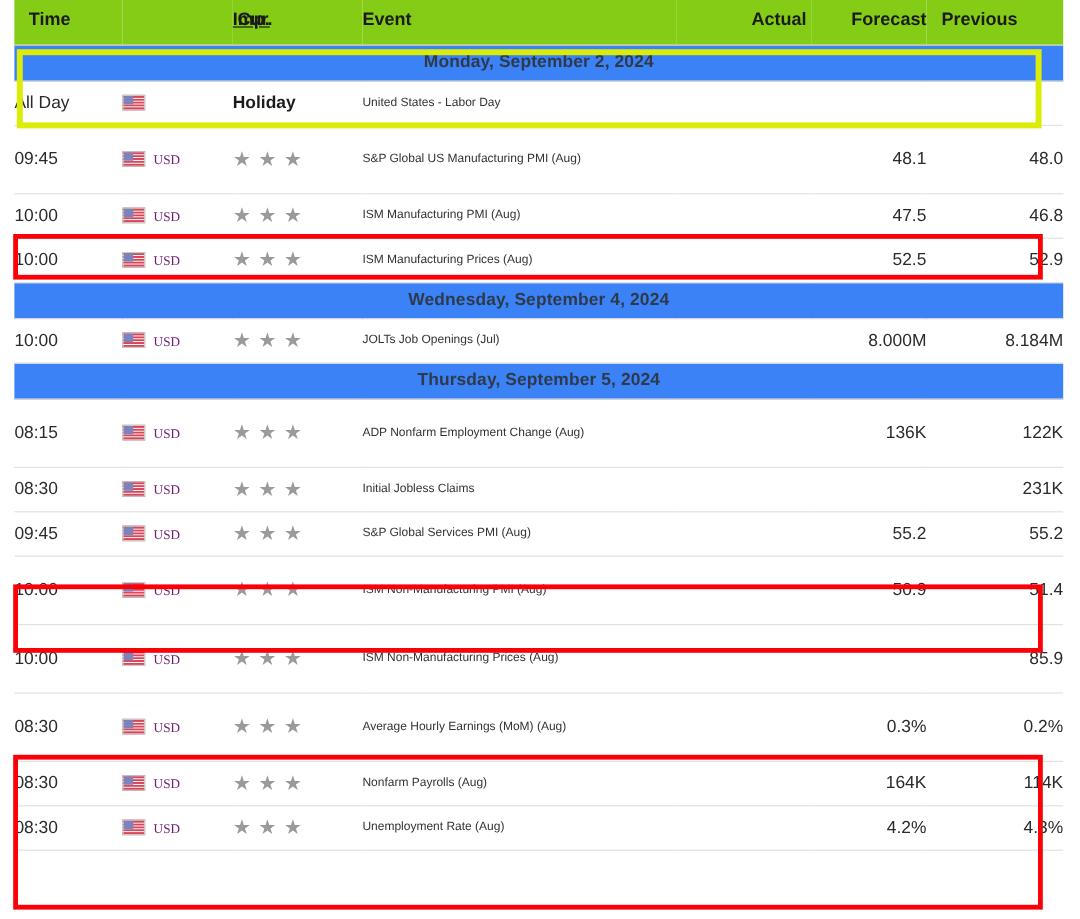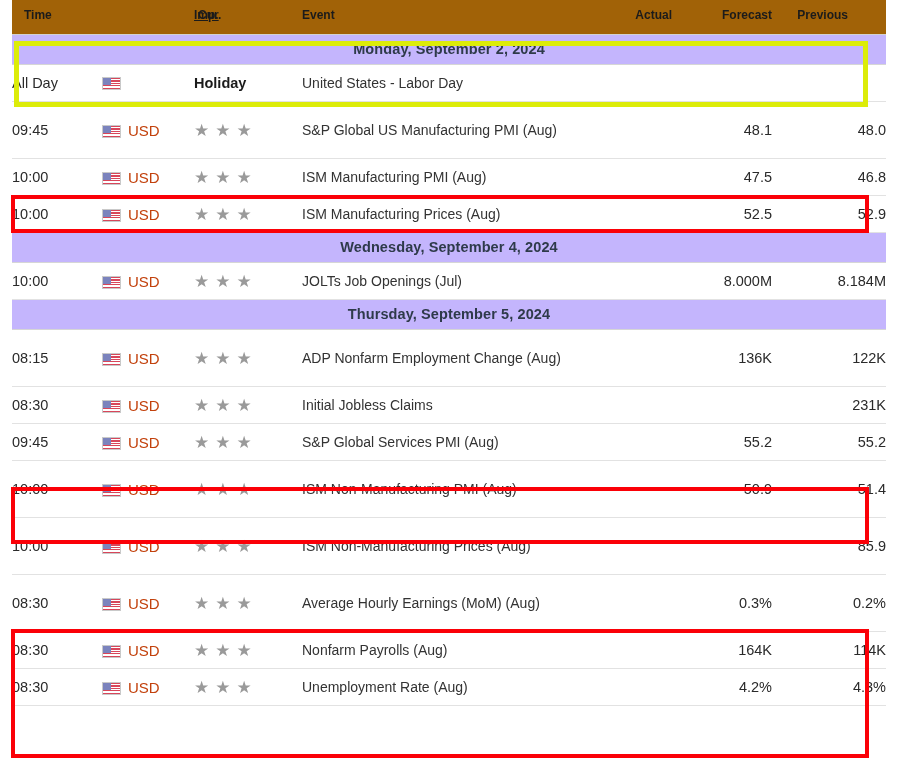--- a/index.html
+++ b/index.html
@@ -34,40 +34,40 @@
 
   table.calendar col.c-time     { width: 90px; }
   table.calendar col.c-cur      { width: 92px; }
   table.calendar col.c-imp      { width: 108px; }
   table.calendar col.c-event    { width: 262px; }
   table.calendar col.c-actual   { width: 112px; }
   table.calendar col.c-forecast { width: 96px; }
   table.calendar col.c-previous { width: 114px; }
 
   thead th {
-    font-size: 12px;
+    font-size: 15px;
     font-weight: bold;
     color: #1b1b1b;
     text-align: left;
     padding: 8px 0 12px 0;
     border-bottom: 1px solid #d2d2d2;
-    background: #a16207;
+    background: #84cc16;
     vertical-align: bottom;
     white-space: nowrap;
   }
   th.th-time     { padding-left: 12px; }
   th.th-cur      { padding-left: 96px; }
   th.th-imp      { padding-left: 0px; text-decoration: underline; }
   th.th-event    { padding-left: 0px; }
   th.th-actual   { text-align: right; padding-right: 4px; }
   th.th-forecast { text-align: right; padding-right: 0px; }
   th.th-previous { text-align: right; padding-right: 38px; }
 
   tr.date-row td {
-    background: #c4b5fd;
+    background: #3b82f6;
     text-align: center;
     font-weight: bold;
     font-size: 14.5px;
     color: #2e3a4a;
     padding: 6px 0 7px 0;
     border-top: 1px solid #d6d6d6;
     border-bottom: 1px solid #d6d6d6;
     letter-spacing: 0.1px;
   }
 
@@ -109,42 +109,43 @@
   .flag::after {
     content: "";
     position: absolute;
     left: 0; top: 0;
     width: 8px;
     height: 7px;
     background: #7b83bd;
   }
   .cur-code {
     margin-left: 7px;
-    color: #c2410c;
-    font-size: 15px;
+    color: #701a75;
+    font-size: 11px;
+    font-family: Liberation Serif, serif;
   }
 
   td.cell-imp { white-space: nowrap; }
   .stars { display: inline-block; line-height: 1; }
   .star {
     display: inline-block;
     color: #9a9a9a;
     font-size: 17px;
     margin-right: 6px;
     line-height: 1;
   }
   .holiday-label {
     font-weight: bold;
     color: #1b1b1b;
     font-size: 14.5px;
   }
 
   td.cell-event {
     color: #333333;
-    font-size: 14px;
+    font-size: 10px;
     line-height: 1.62;
     padding-right: 10px;
   }
   td.cell-actual, td.cell-forecast, td.cell-previous {
     text-align: right;
     color: #2a2a2a;
     font-size: 14.5px;
     white-space: nowrap;
   }
   td.cell-actual   { padding-right: 4px; }

